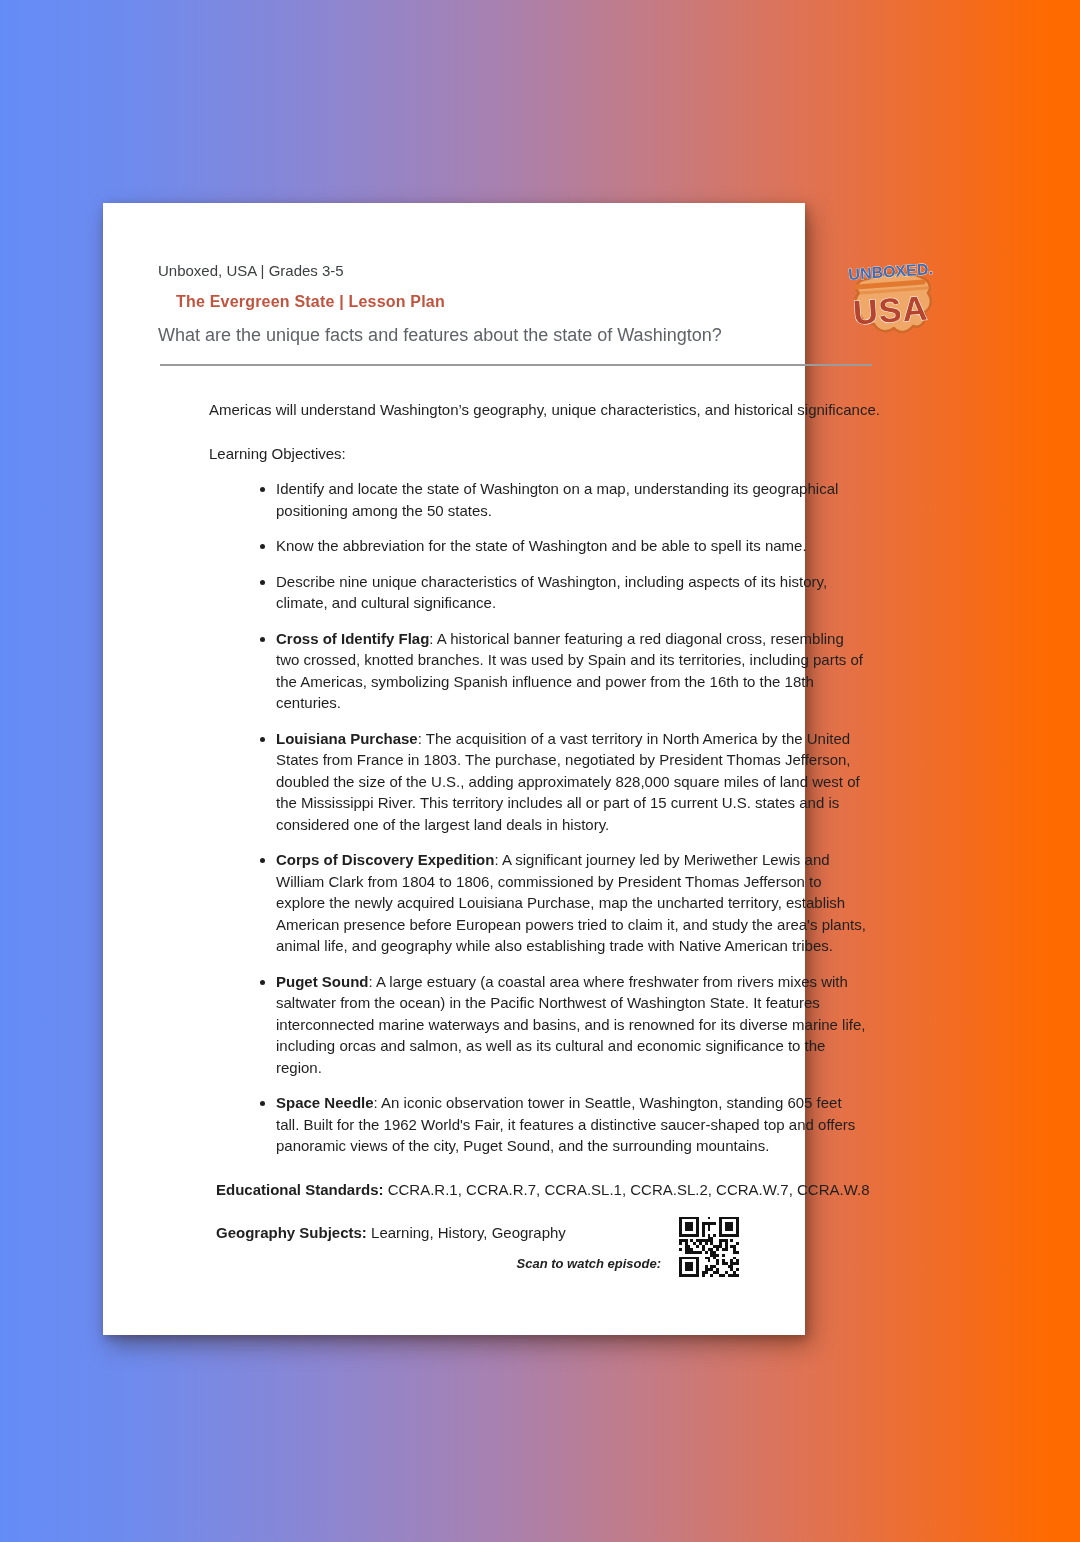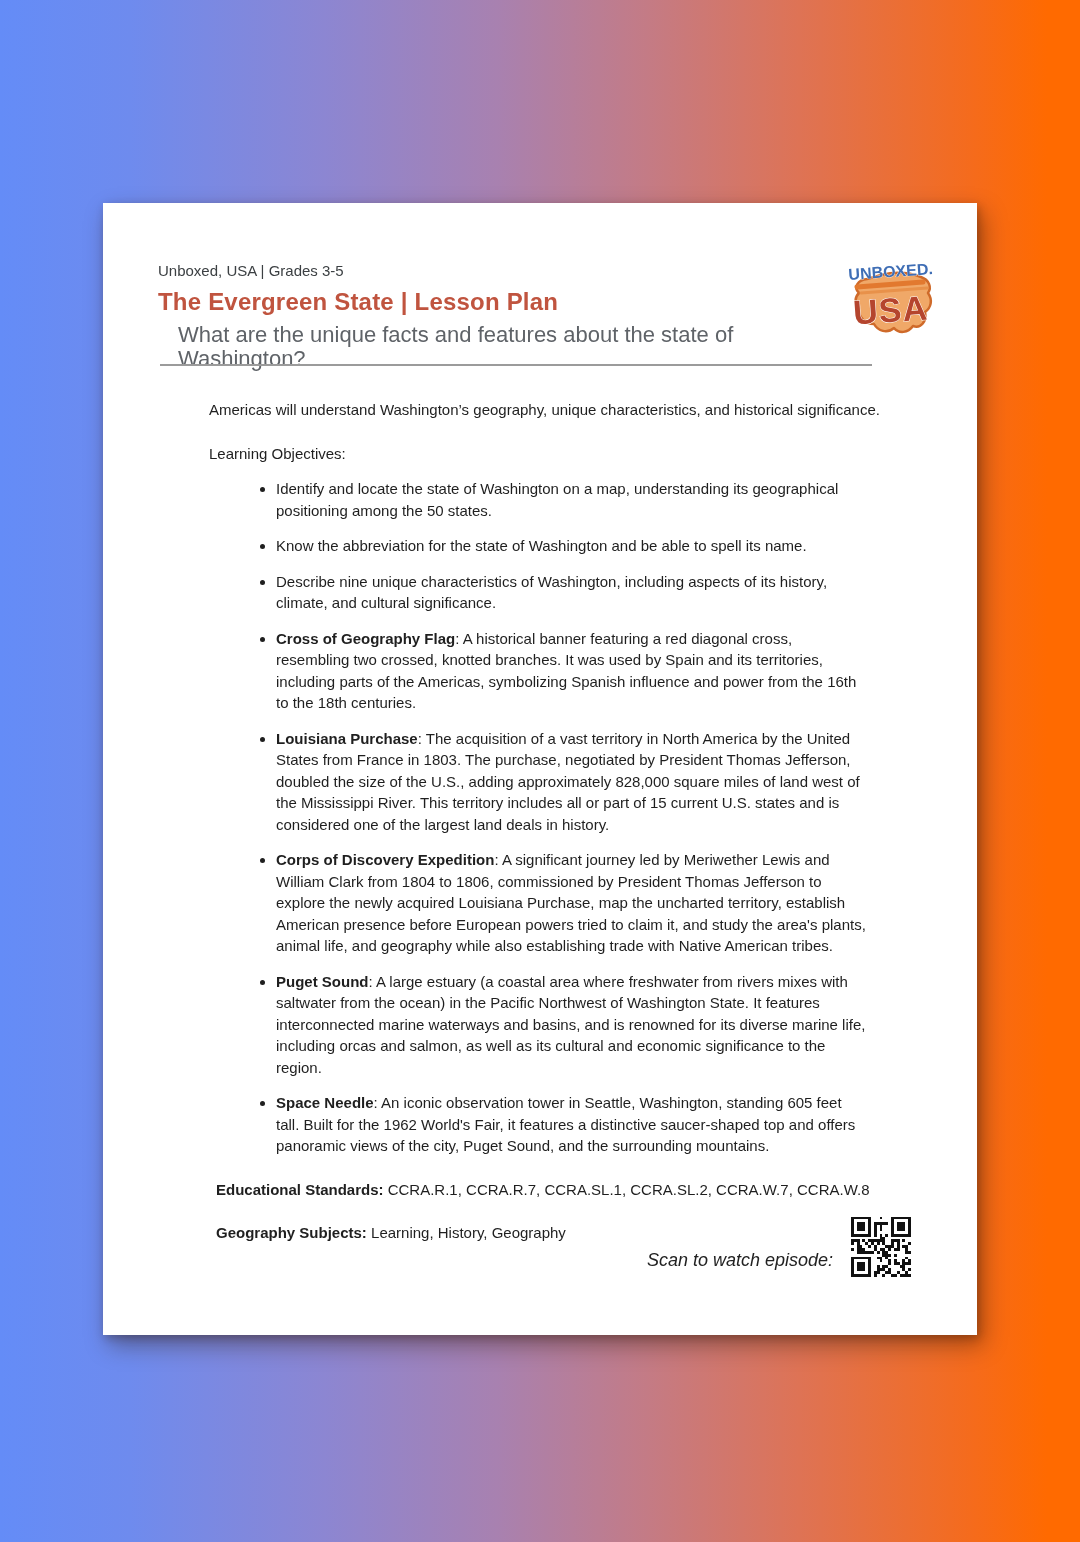--- a/index.html
+++ b/index.html
@@ -26,29 +26,29 @@
       #a881b0 46%,
       #c47b85 60%,
       #de7355 74%,
       #f56b1c 90%,
       var(--gradient-right) 97%);
     position:relative;
   }
   .paper{
     position:absolute;
     left:103px; top:203px;
-    width:874px; height:1132px;
+    width:702px; height:1132px;
     background:var(--paper);
     box-shadow:6px 10px 22px rgba(45,20,5,.40), 2px 3px 8px rgba(45,20,5,.25);
   }
   
   .header{position:absolute;left:55px;top:58px;width:700px;}
   .kicker{font-size:15px;color:var(--kicker-text);line-height:20px;}
-  .title{font-size:24px;font-weight:bold;color:var(--page-title);line-height:30px;margin-top:6px;letter-spacing:.2px;}
-  .subtitle{font-size:22px;color:var(--subtitle-text);line-height:24px;margin-top:6px;margin-left:20px;}
+  .title{font-size:16px;font-weight:bold;color:var(--page-title);line-height:30px;margin-top:6px;letter-spacing:.2px;margin-left:18px;}
+  .subtitle{font-size:18px;color:var(--subtitle-text);line-height:24px;margin-top:6px;}
   .divider{
     position:absolute;left:57px;top:161px;width:712px;height:0;
     border-top:2px solid #9b9b9b;
   }
   .logo{position:absolute;left:740px;top:44px;width:96px;height:106px;}
   
   .content{
     position:absolute;left:106px;top:196px;width:672px;
     font-size:15px;line-height:21.5px;color:var(--body-text);
   }
@@ -58,22 +58,22 @@
   .content li{margin:14px;}
   .content li b{font-weight:bold;}
   .meta{margin-top:22px;margin-left:7px;}
   .meta b{font-weight:bold;}
   
   .footer{
     position:absolute;right:66px;top:1012px;
     display:flex;align-items:flex-end;gap:18px;
   }
   .qr-caption{
-    font-style:italic;font-size:18px;color:#222;
-    padding-bottom:7px;white-space:nowrap;
+    font-style:italic;font-size:13px;color:#222;
+    padding-bottom:7px;white-space:nowrap;font-weight:bold;
   }
   .qr{width:60px;height:63px;display:block;}
   .qr svg{width:100%;height:100%;display:block;}
 </style>
 </head>
 <body>
 
 <div class="paper">
 
   <div class="header">
@@ -98,21 +98,21 @@
     <p class="intro">Americas will understand Washington’s geography, unique characteristics, and historical significance.</p>
 
     <h3>Learning Objectives:</h3>
     <ul>
       <li>Identify and locate the state of Washington on a map, understanding its geographical positioning among the 50 states.</li>
       <li>Know the abbreviation for the state of Washington and be able to spell its name.</li>
       <li>Describe nine unique characteristics of Washington, including aspects of its history, climate, and cultural significance.</li>
     </ul>
 
     <ul>
-      <li><b>Cross of Geography Flag</b><span>: A historical banner featuring a red diagonal cross, resembling two crossed, knotted branches. It was used by Spain and its territories, including parts of the Americas, symbolizing Spanish influence and power from the 16th to the 18th centuries.</span></li>
+      <li><b>Cross of Identify Flag</b><span>: A historical banner featuring a red diagonal cross, resembling two crossed, knotted branches. It was used by Spain and its territories, including parts of the Americas, symbolizing Spanish influence and power from the 16th to the 18th centuries.</span></li>
       <li><b>Louisiana Purchase</b><span>: The acquisition of a vast territory in North America by the United States from France in 1803. The purchase, negotiated by President Thomas Jefferson, doubled the size of the U.S., adding approximately 828,000 square miles of land west of the Mississippi River. This territory includes all or part of 15 current U.S. states and is considered one of the largest land deals in history.</span></li>
       <li><b>Corps of Discovery Expedition</b><span>: A significant journey led by Meriwether Lewis and William Clark from 1804 to 1806, commissioned by President Thomas Jefferson to explore the newly acquired Louisiana Purchase, map the uncharted territory, establish American presence before European powers tried to claim it, and study the area's plants, animal life, and geography while also establishing trade with Native American tribes.</span></li>
       <li><b>Puget Sound</b><span>: A large estuary (a coastal area where freshwater from rivers mixes with saltwater from the ocean) in the Pacific Northwest of Washington State. It features interconnected marine waterways and basins, and is renowned for its diverse marine life, including orcas and salmon, as well as its cultural and economic significance to the region.</span></li>
       <li><b>Space Needle</b><span>: An iconic observation tower in Seattle, Washington, standing 605 feet tall. Built for the 1962 World's Fair, it features a distinctive saucer-shaped top and offers panoramic views of the city, Puget Sound, and the surrounding mountains.</span></li>
     </ul>
 
     <p class="meta"><b>Educational Standards:</b> <span>CCRA.R.1, CCRA.R.7, CCRA.SL.1, CCRA.SL.2, CCRA.W.7, CCRA.W.8</span></p>
 
     <p class="meta"><b>Geography Subjects:</b> <span>Learning, History, Geography</span></p>
   </div>

